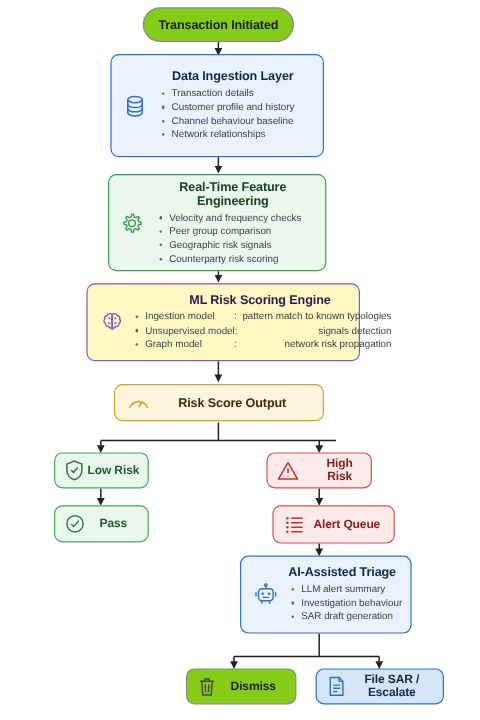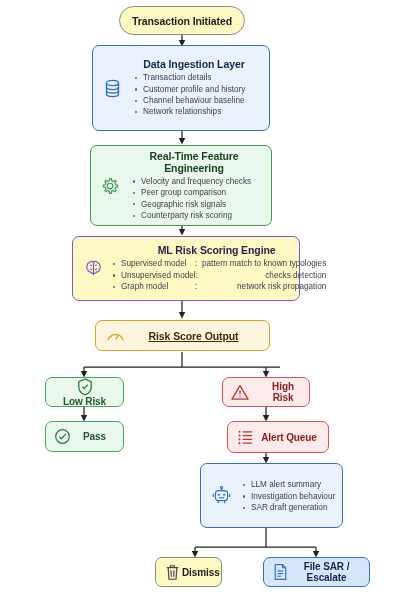--- a/index.html
+++ b/index.html
@@ -72,21 +72,21 @@
     height: 2.4px;
     border-radius: 50%;
     background: #5b6170;
   }
   .kvrow { display: flex; white-space: nowrap; }
   .kvrow .k { width: 74px; flex: 0 0 74px; }
   .kvrow .sep { width: 7px; flex: 0 0 7px; }
   .kvrow .v { flex: 1 1 auto; text-align: right; }
 
   
-  .t-grey   { background:#fef9c3; border-color:#8a8a8a; }
+  .t-grey   { background:#84cc16; border-color:#8a8a8a; }
   .t-grey   .title { color:#1d1d1d; }
   .t-blue   { background:#eaf2fd; border-color:#2f70c8; }
   .t-blue   .title { color:#10284a;text-align:center; }
   .t-green  { background:#eaf7ec; border-color:#3e9b4f; }
   .t-green  .title { color:#17431f; }
   .t-purple { background:#fef9c3; border-color:#8456c9; }
   .t-purple .title { color:#2d1a4d; }
   .t-amber  { background:#fdf4dd; border-color:#d5a326; }
   .t-amber  .title { color:#3d2e06; }
   .t-greenlite { background:#eaf7ec; border-color:#4aa85c; }
@@ -189,30 +189,30 @@
         <path d="M13.4,6 L11.7,7"></path>
         <path d="M6.2,10.4 L8.3,11.2"></path>
         <path d="M13.8,10.4 L11.7,11.2"></path>
       </svg>
     </span>
     <div class="body">
       <div class="title">ML Risk Scoring Engine</div>
       <ul class="bullets" style="padding-left:14px;">
         <li>
           <span class="kvrow">
-            <span class="k">Supervised model</span>
+            <span class="k">Ingestion model</span>
             <span class="sep">:</span>
             <span class="v">pattern match to known typologies</span>
           </span>
         </li>
         <li>
           <span class="kvrow">
             <span class="k">Unsupervised model:</span>
             <span class="sep"></span>
-            <span class="v">checks detection</span>
+            <span class="v">signals detection</span>
           </span>
         </li>
         <li>
           <span class="kvrow">
             <span class="k">Graph model</span>
             <span class="sep">:</span>
             <span class="v">network risk propagation</span>
           </span>
         </li>
       </ul>
@@ -221,24 +221,24 @@
 
   <div class="node t-amber" style="left:95px; top:320px; width:175px; height:31px; padding:0 8px;">
     <span class="icon" style="width:22px;">
       <svg width="19" height="15" viewBox="0 0 20 15" fill="none" stroke="#d5a326" stroke-width="1.3">
         <path d="M2,12.5 A8.4,8.4 0 0 1 18,12.5"></path>
         <path d="M10,11.6 L13.4,6.6"></path>
         <path d="M4.8,8.2 L6,9"></path>
         <path d="M10,5.6 L10,6.9"></path>
       </svg>
     </span>
-    <span class="title" style="flex:1;text-decoration:underline;">Risk Score Output</span>
-  </div>
-
-  <div class="node t-greenlite" style="left:45px; top:377px; width:79px; height:30px; padding:0 6px;flex-direction:column;">
+    <span class="title" style="flex:1;">Risk Score Output</span>
+  </div>
+
+  <div class="node t-greenlite" style="left:45px; top:377px; width:79px; height:30px; padding:0 6px;">
     <span class="icon" style="width:20px;">
       <svg width="16" height="18" viewBox="0 0 16 18" fill="none" stroke="#2f7d3e" stroke-width="1.3">
         <path d="M8,1.2 L14.2,3.6 L14.2,9 C14.2,13 11,15.8 8,16.8 C5,15.8 1.8,13 1.8,9 L1.8,3.6 Z"></path>
         <path d="M5.4,8.8 L7.2,10.6 L10.8,6.6"></path>
       </svg>
     </span>
     <span class="title small-title" style="flex:1;">Low Risk</span>
   </div>
 
   <div class="node t-greenlite" style="left:45px; top:421px; width:79px; height:31px; padding:0 6px;">
@@ -287,29 +287,30 @@
         <circle cx="7.2" cy="9.2" r="1.15" fill="#2f70c8" stroke="none"></circle>
         <circle cx="12.8" cy="9.2" r="1.15" fill="#2f70c8" stroke="none"></circle>
         <path d="M7.2,12.4 L12.8,12.4"></path>
         <path d="M1.4,8 L1.4,11.6"></path>
         <path d="M18.6,8 L18.6,11.6"></path>
         <path d="M6.6,15.4 L6.6,18"></path>
         <path d="M13.4,15.4 L13.4,18"></path>
       </svg>
     </span>
     <div class="body">
+      <div class="title">AI-Assisted Triage</div>
       <ul class="bullets">
         <li>LLM alert summary</li>
         <li>Investigation behaviour</li>
         <li>SAR draft generation</li>
       </ul>
     </div>
   </div>
 
-  <div class="node t-grey" style="left:155px; top:557px; width:67px; height:30px; padding:0 6px;">
+  <div class="node t-grey" style="left:155px; top:557px; width:92px; height:30px; padding:0 6px;">
     <span class="icon" style="width:20px;">
       <svg width="15" height="17" viewBox="0 0 16 18" fill="none" stroke="#4a4a4a" stroke-width="1.3">
         <path d="M1.8,3.8 L14.2,3.8"></path>
         <path d="M6,3.8 L6,1.8 L10,1.8 L10,3.8"></path>
         <path d="M3.4,3.8 L4.2,16.2 L11.8,16.2 L12.6,3.8"></path>
         <path d="M6.4,6.6 L6.7,13.6"></path>
         <path d="M9.6,6.6 L9.3,13.6"></path>
       </svg>
     </span>
     <span class="title small-title" style="flex:1;">Dismiss</span>

